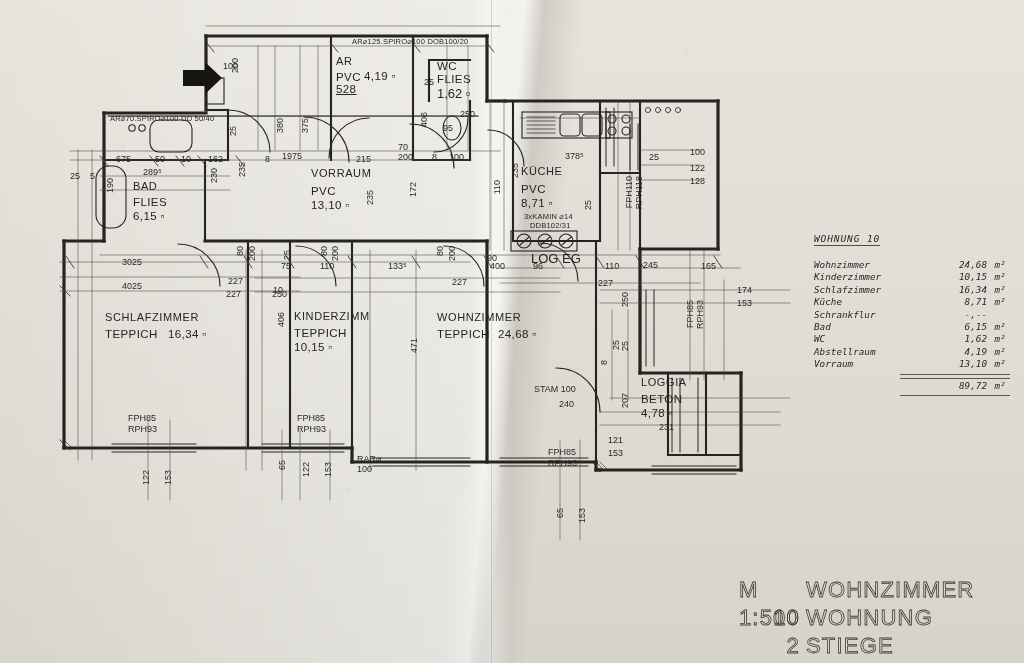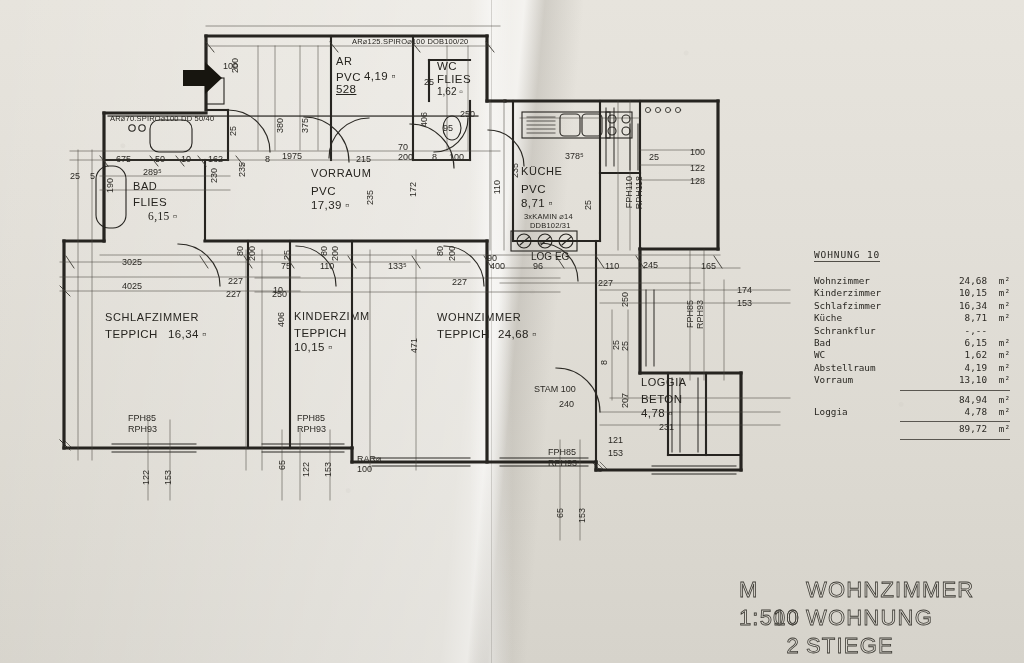--- a/index.html
+++ b/index.html
@@ -31,31 +31,31 @@
   
   #plan{position:absolute;inset:0;}
   svg{position:absolute;top:0;left:0;width:1024px;height:663px;overflow:visible;}
 
   
   .t{position:absolute;color:#26241f;white-space:pre;line-height:1;}
   .room{font-size:11px;letter-spacing:.6px;}
   .roomsm{font-size:11.5px;letter-spacing:.4px;}
   .dim{font-size:9px;letter-spacing:0;color:#2b2924;}
   .dimv{font-size:9px;writing-mode:vertical-rl;transform:rotate(180deg);letter-spacing:0;color:#2b2924;}
-  .tiny{font-size:10px;letter-spacing:0;}
+  .tiny{font-size:13px;letter-spacing:0;}
   .note{font-size:7.5px;letter-spacing:.2px;}
 
   
-  #schedule{position:absolute;left:814px;top:243px;width:196px;
-    font-family:"DejaVu Sans Mono","Liberation Mono",monospace;color:#2a2823;}
+  #schedule{position:absolute;left:814px;top:227px;width:196px;
+    font-family:"DejaVu Sans Mono","Liberation Mono",monospace;color:#2a2823;font-style:italic;}
   #schedule .sh{font-size:9.5px;letter-spacing:.9px;border-bottom:1px solid #514e48;display:inline-block;padding-bottom:1px;margin-bottom:13px;}
   #schedule table{border-collapse:collapse;width:100%;font-size:9.3px;}
   #schedule td{padding:0 0 1.4px 0;white-space:pre;}
   #schedule td.n{text-align:right;padding-right:3px;}
-  #schedule td.u{text-align:right;width:20px;margin-left:27px;}
+  #schedule td.u{text-align:center;width:20px;margin-left:27px;}
   .rule{height:1px;background:#5a5751;margin:3px 0 3px 86px;}
   .rule2{height:1px;background:#5a5751;margin:3px 0 1px 86px;}
 
   
   #title{position:absolute;left:806px;top:576px;color:#3a3832;}
   #title div{font-size:22px;letter-spacing:1.2px;line-height:1.28;
     -webkit-text-stroke:.8px #3d3b35;color:rgba(230,227,220,.25);}
   #title .row{position:relative;height:28px;}
   #title .lbl{position:absolute;left:0;top:0;}
   #title .val{position:absolute;right:6px;top:0;}
@@ -313,25 +313,25 @@
 <div class="t roomsm" style="left:336px;top:72px;">PVC</div>
 <div class="t roomsm" style="left:364px;top:71px;">4,19 ▫</div>
 <div class="t roomsm" style="left:336px;top:84px;text-decoration:underline;">528</div>
 
 <div class="t roomsm" style="left:437px;top:61px;">WC</div>
 <div class="t roomsm" style="left:437px;top:74px;">FLIES</div>
 <div class="t tiny" style="left:437px;top:87px;">1,62 ▫</div>
 
 <div class="t room" style="left:133px;top:181px;">BAD</div>
 <div class="t roomsm" style="left:133px;top:197px;">FLIES</div>
-<div class="t roomsm" style="left:148px;top:211px;font-family:Liberation Serif, serif;">6,15 ▫</div>
+<div class="t roomsm" style="left:133px;top:211px;">6,15 ▫</div>
 
 <div class="t room" style="left:311px;top:168px;">VORRAUM</div>
 <div class="t roomsm" style="left:311px;top:186px;">PVC</div>
-<div class="t roomsm" style="left:311px;top:200px;">17,39 ▫</div>
+<div class="t roomsm" style="left:311px;top:200px;">13,10 ▫</div>
 
 <div class="t room" style="left:521px;top:166px;">KÜCHE</div>
 <div class="t roomsm" style="left:521px;top:184px;">PVC</div>
 <div class="t roomsm" style="left:521px;top:198px;">8,71 ▫</div>
 
 <div class="t room" style="left:105px;top:312px;">SCHLAFZIMMER</div>
 <div class="t roomsm" style="left:105px;top:329px;"><span>TEPPICH</span></div>
 <div class="t roomsm" style="left:168px;top:329px;">16,34 ▫</div>
 
 <div class="t room" style="left:294px;top:311px;">KINDERZIMM</div>
@@ -493,34 +493,20 @@
             <td class="u">m²</td>
           </tr>
       <tr>
             <td>Vorraum</td>
             <td class="n">13,10</td>
             <td class="u">m²</td>
           </tr>
     </tbody>
   </table>
   <div class="rule"></div>
-  <table>
-    <tbody>
-      <tr>
-            <td></td>
-            <td class="n">84,94</td>
-            <td class="u">m²</td>
-          </tr>
-      <tr>
-            <td>Loggia</td>
-            <td class="n">4,78</td>
-            <td class="u">m²</td>
-          </tr>
-    </tbody>
-  </table>
   <div class="rule2"></div>
   <table>
     <tbody>
       <tr>
             <td></td>
             <td class="n">89,72</td>
             <td class="u">m²</td>
           </tr>
     </tbody>
   </table>

